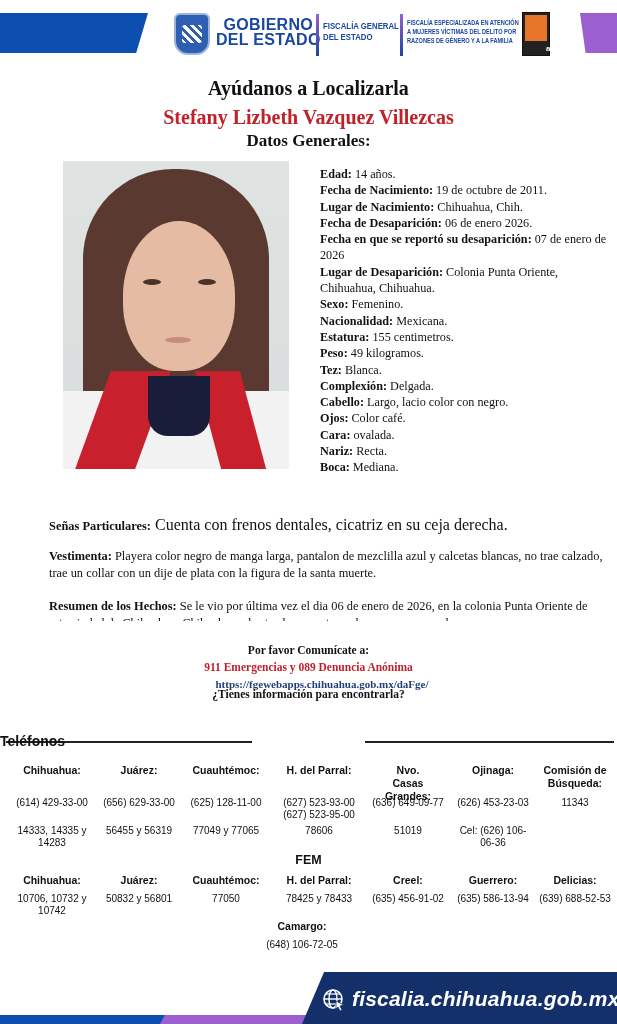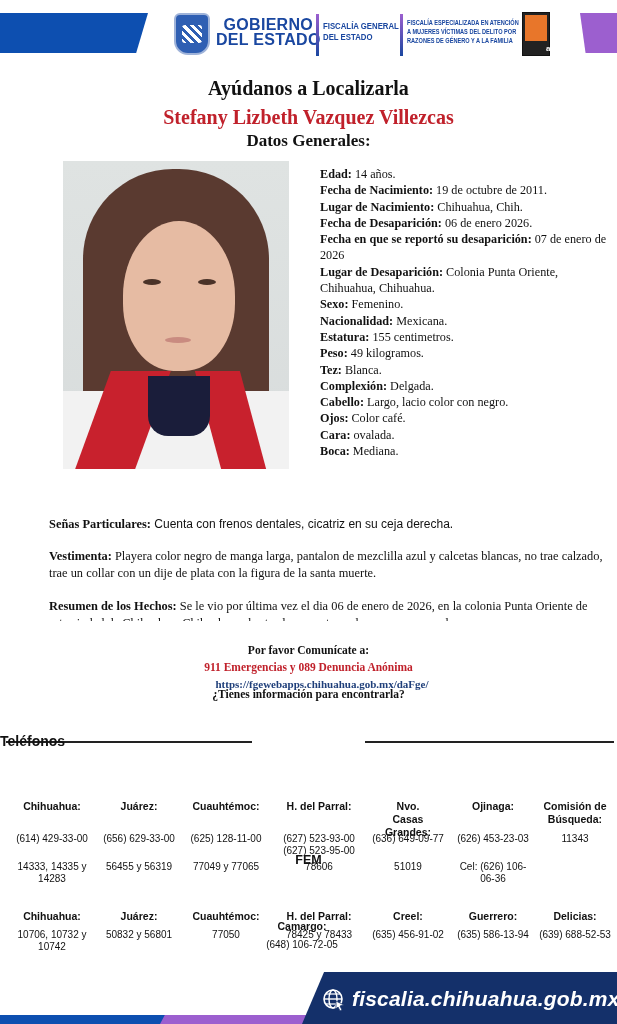--- a/index.html
+++ b/index.html
@@ -47,35 +47,35 @@
   .collar-r { position: absolute; left: 145px; top: 210px; width: 45px; height: 98px; background: #c8212d; transform: skewX(15deg); }
   .neck { position: absolute; left: 85px; top: 215px; width: 62px; height: 60px; background: #1a1d3a; border-radius: 0 0 20px 20px; }
 
   
   .details { position: absolute; left: 320px; top: 166px; width: 290px; font-size: 12.2px; line-height: 16.3px; color: #111; }
   .details b { font-weight: 700; }
 
   
   .para { position: absolute; left: 49px; width: 555px; font-size: 12.4px; line-height: 17px; color: #111; }
   .para b { font-weight: 700; }
-  .p-senas span.v { font-family: Liberation Sans, sans-serif; font-size: 12px; }
+  .p-senas span.v { font-family: Liberation Serif, serif; font-size: 16px; }
   .p-resumen { height: 23px; overflow: hidden; }
 
   .cta { position: absolute; left: 0; width: 617px; text-align: center; font-weight: 700; font-size: 11.5px; }
   .cta1 { top: 660px; color: #111; margin-top: 28px; }
   .cta2 { top: 644px; color: #111; }
   .cta3 { top: 661px; color: #c0212b; }
   .cta4 { top: 678px; color: #1f3f7a; font-size: 11px; padding-left: 27px; }
 
   
   .sans { font-family: "Liberation Sans", sans-serif; }
   .tel-head { position: absolute; top: 733px; left: 0; width: 617px; height: 16px; }
   .tel-head .line { position: absolute; top: 8px; height: 2px; background: #222; }
   .tel-head .lbl { position: absolute; left: 0; width: 617px; text-align: left; font-weight: 700; font-size: 14px; }
-  .grid { position: absolute; left: 6px; width: 608px; display: grid; grid-template-columns: 92px 82px 92px 94px 84px 86px 78px; text-align: center; font-size: 10px; color: #111; margin-top: 36px; }
+  .grid { position: absolute; left: 6px; width: 608px; display: grid; grid-template-columns: 92px 82px 92px 94px 84px 86px 78px; text-align: center; font-size: 10px; color: #111; }
   .grid .h { font-weight: 700; font-size: 10.5px; line-height: 13px; }
   .grid .c { line-height: 12px; }
   .fem-title { position: absolute; top: 853px; left: 0; width: 617px; text-align: center; font-weight: 700; font-size: 12.5px; }
   .camargo { position: absolute; left: 0; width: 604px; text-align: center; }
 
   
   .foot-blue { position: absolute; left: 0; top: 1015px; width: 165px; height: 9px; background: #0d4fb0; }
   .foot-purple { position: absolute; left: 160px; top: 1015px; width: 160px; height: 9px; background: #9c5fcf;
     clip-path: polygon(3% 0, 100% 0, 100% 100%, 0 100%); }
   .foot-navy { position: absolute; left: 302px; top: 972px; width: 315px; height: 52px; background: #14306a;
@@ -137,20 +137,21 @@
   <div><b>Lugar de Desaparición:</b><span> Colonia Punta Oriente, Chihuahua, Chihuahua.</span></div>
   <div><b>Sexo:</b><span> Femenino.</span></div>
   <div><b>Nacionalidad:</b><span> Mexicana.</span></div>
   <div><b>Estatura:</b><span> 155 centimetros.</span></div>
   <div><b>Peso:</b><span> 49 kilogramos.</span></div>
   <div><b>Tez:</b><span> Blanca.</span></div>
   <div><b>Complexión:</b><span> Delgada.</span></div>
   <div><b>Cabello:</b><span> Largo, lacio color con negro.</span></div>
   <div><b>Ojos:</b><span> Color café.</span></div>
   <div><b>Cara:</b><span> ovalada.</span></div>
+  <div><b>Nariz:</b><span> Recta.</span></div>
   <div><b>Boca:</b><span> Mediana.</span></div>
 </div>
 
 <div class="para p-senas" style="top:516px;">
   <b>Señas Particulares:</b><span class="v"> Cuenta con frenos dentales, cicatriz en su ceja derecha.</span>
 </div>
 <div class="para" style="top:548px;">
   <b>Vestimenta:</b><span> Playera color negro de manga larga, pantalon de mezclilla azul y calcetas blancas, no trae calzado, trae un collar con un dije de plata con la figura de la santa muerte.</span>
 </div>
 <div class="para p-resumen" style="top:598px;">

